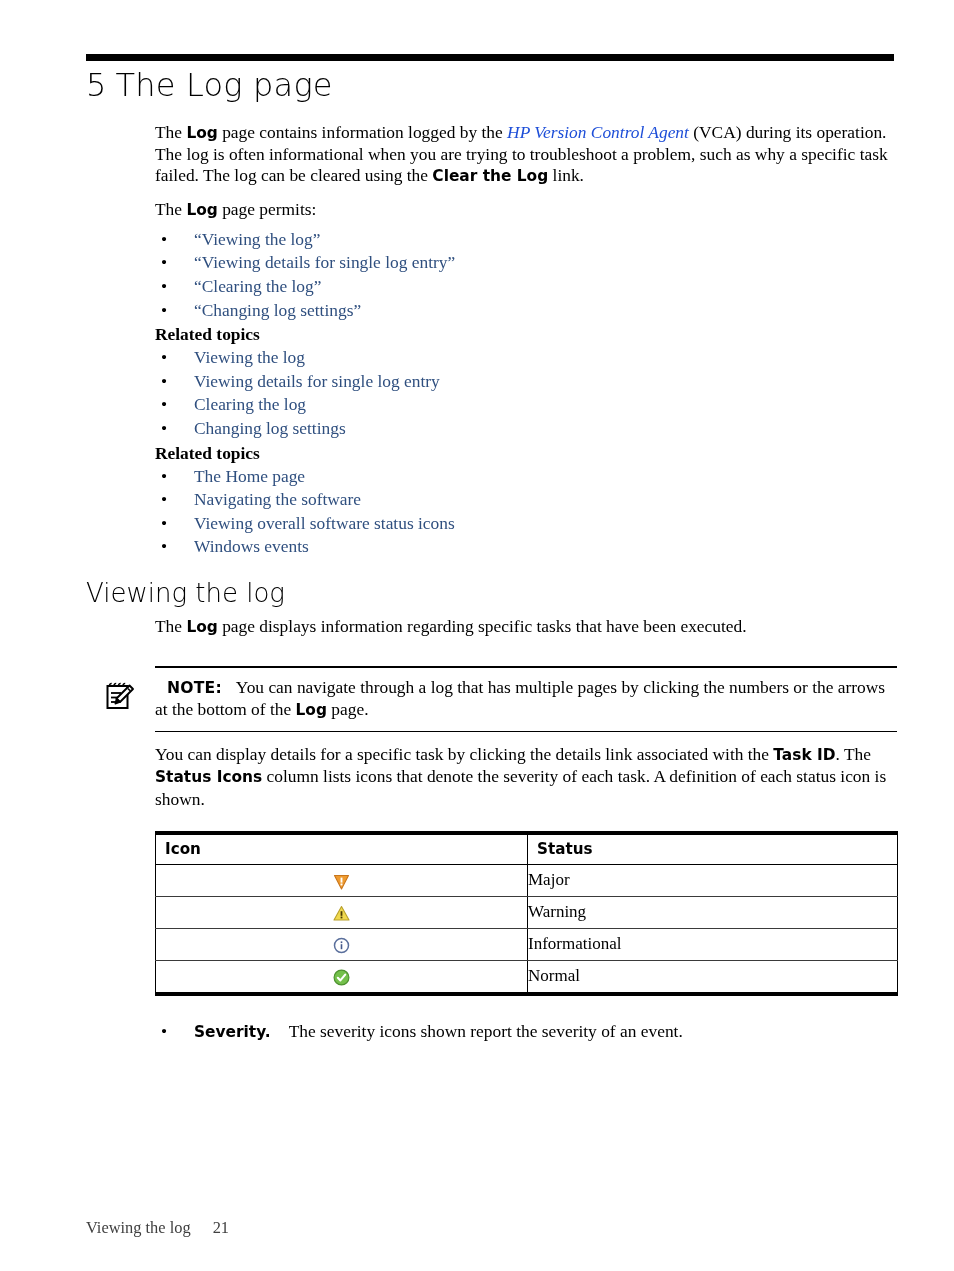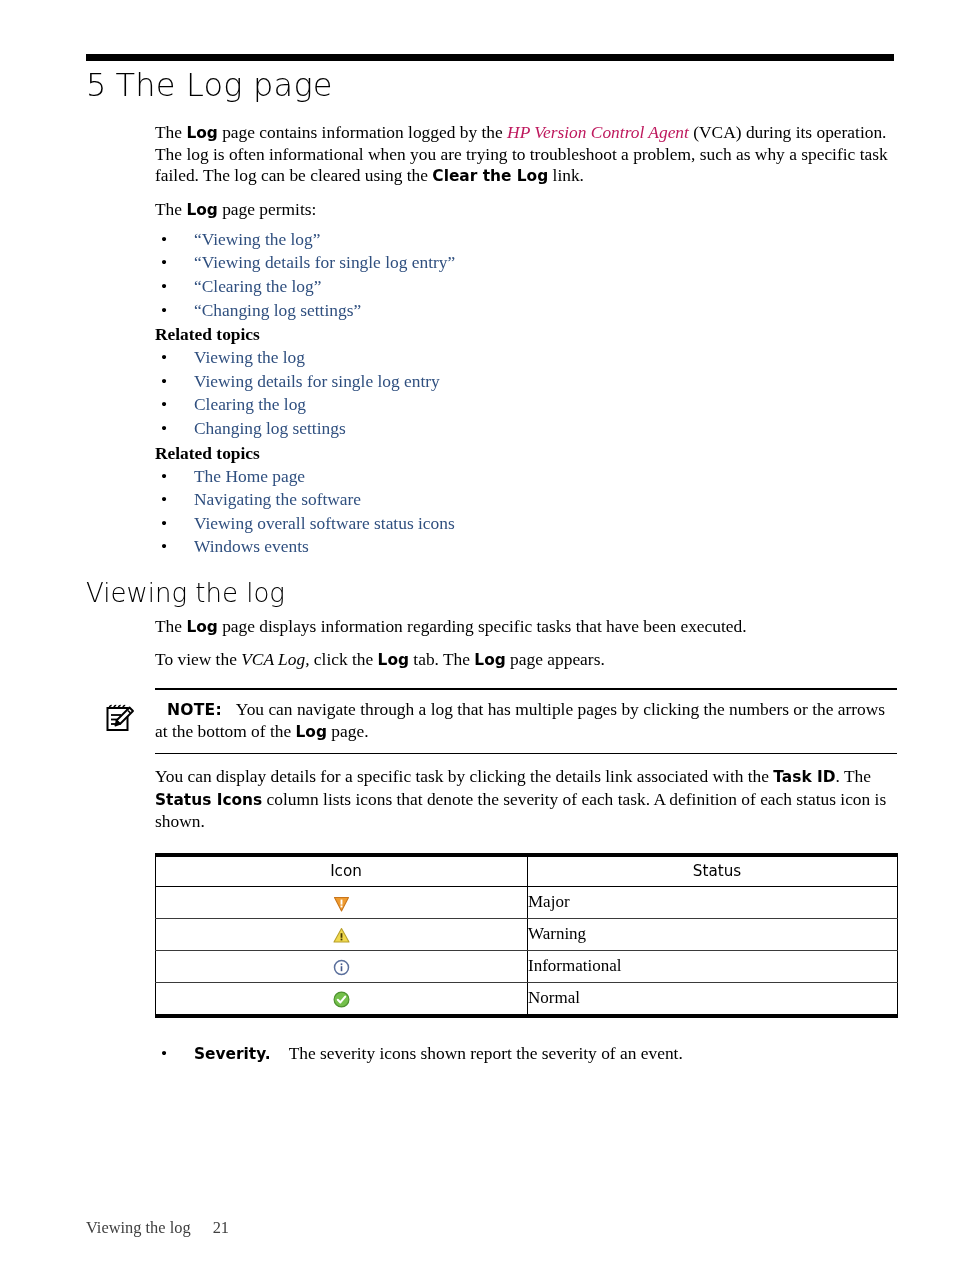--- a/index.html
+++ b/index.html
@@ -69,21 +69,21 @@
 
   b.uiterm {
     font-family: "DejaVu Sans", "Liberation Sans", sans-serif;
     font-weight: bold;
     font-size: 15.4px;
   }
   i.em {
     font-style: italic;
   }
   .link-italic {
-    color: #be185d;
+    color: #1d4ed8;
     font-style: italic;
   }
 
   
   ul.blist {
     list-style: none;
     margin: 0;
     padding: 0;
   }
   ul.blist li {
@@ -170,23 +170,23 @@
   table.status-table td {
     border-left: 1.4px solid #000;
     border-right: 1.4px solid #000;
     border-bottom: 1.2px solid #3a3a3a;
     padding: 0;
   }
   table.status-table thead th {
     border-top: 4.5px solid #000;
     border-bottom: 1.6px solid #000;
     font-family: "DejaVu Sans", "Liberation Sans", sans-serif;
-    font-weight: normal;
+    font-weight: bold;
     font-size: 15.2px;
-    text-align: center;
+    text-align: left;
     height: 29px;
     padding-left: 9px;
     vertical-align: middle;
   }
   table.status-table tbody td {
     height: 31px;
     vertical-align: middle;
     font-size: 17px;
   }
   table.status-table tbody tr:last-child td {
@@ -292,21 +292,20 @@
       <li><span class="bullet">•</span><span>Viewing overall software status icons</span></li>
       <li><span class="bullet">•</span><span>Windows events</span></li>
     </ul>
 
     <div style="height:57px"></div>
 
     <p class="para"><span>The </span><b class="uiterm">Log</b><span> page displays information regarding specific tasks that have been executed.</span></p>
 
     <div class="gap-md"></div>
 
-    <p class="para"><span>To view the </span><i class="em">VCA Log,</i><span> click the </span><b class="uiterm">Log</b><span> tab. The </span><b class="uiterm">Log</b><span> page appears.</span></p>
 
     <div style="height:17px"></div>
 
     <div class="note-block">
       <div class="note-rule"></div>
       <div class="note-body">
         <span class="note-icon">
           <svg width="34" height="34" viewBox="0 0 34 34" xmlns="http://www.w3.org/2000/svg">
 
             <g stroke="#000" stroke-width="1.6" fill="none">

